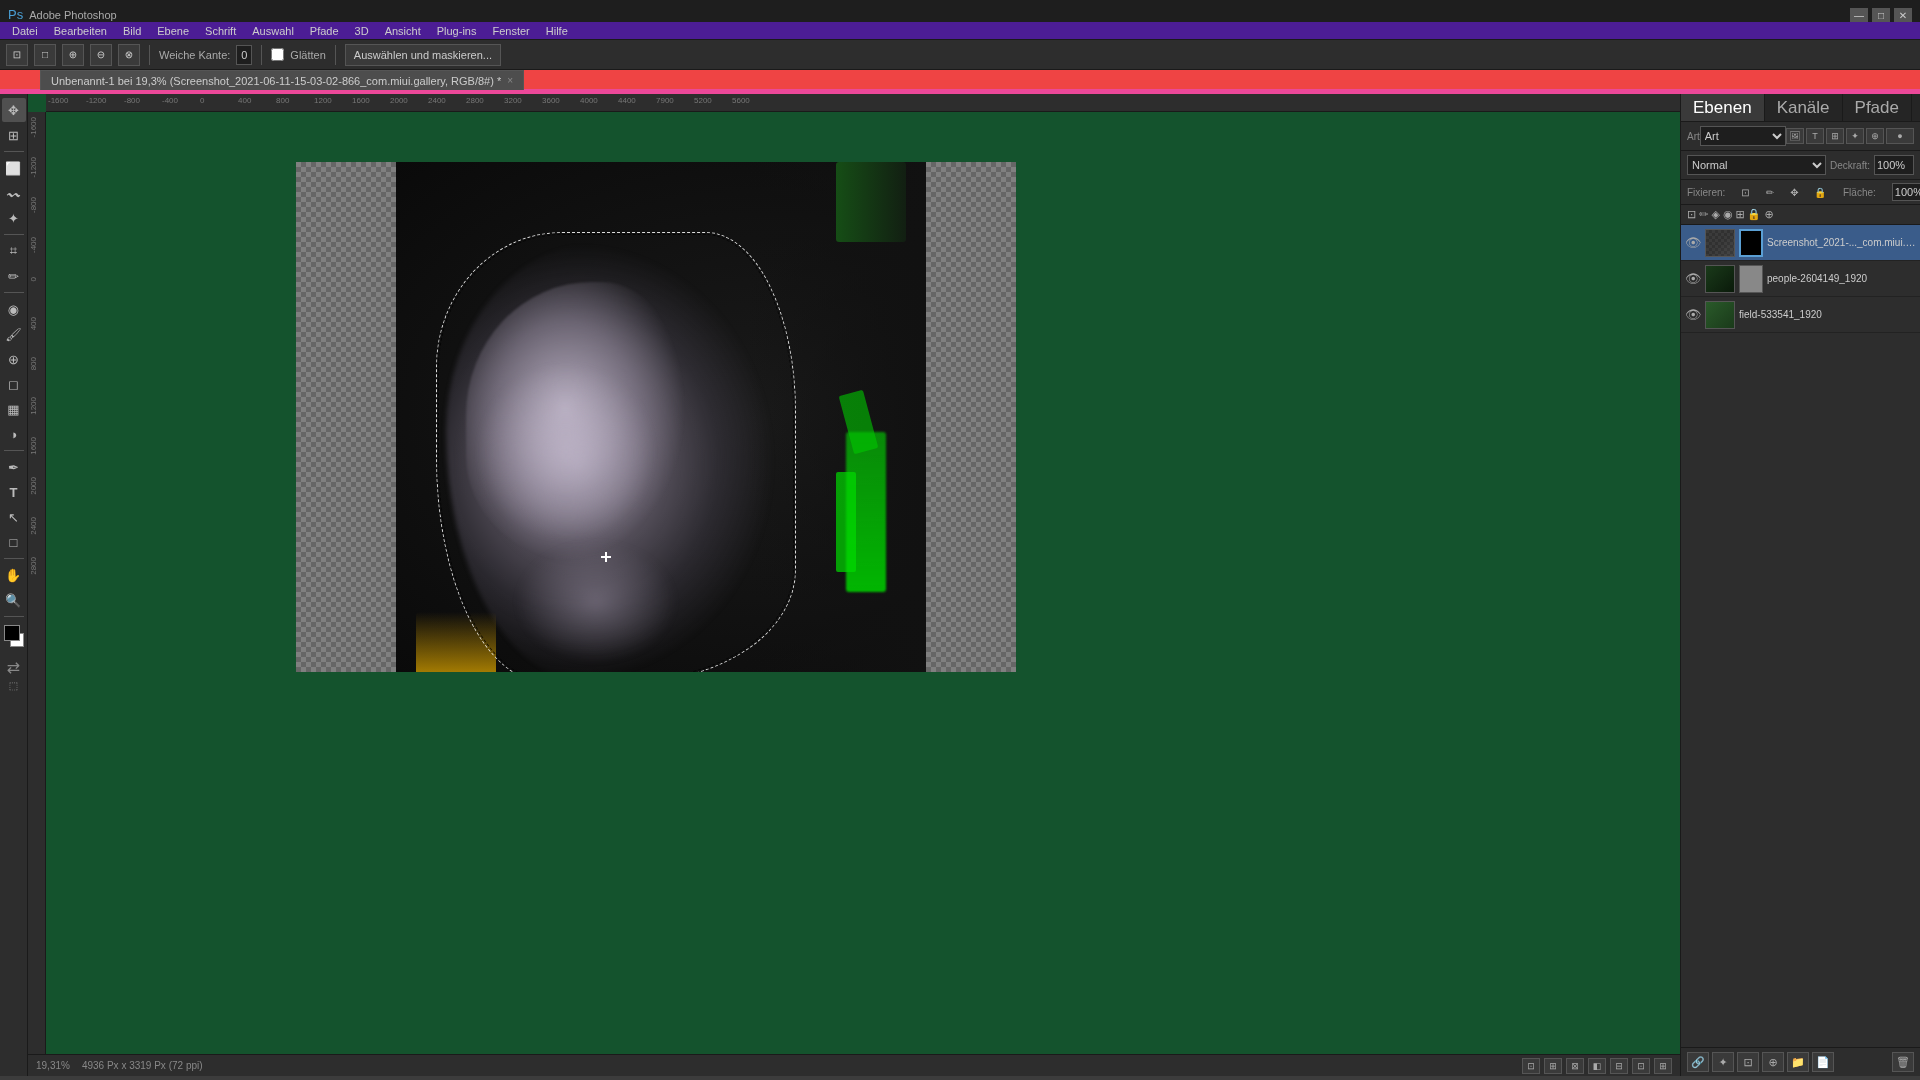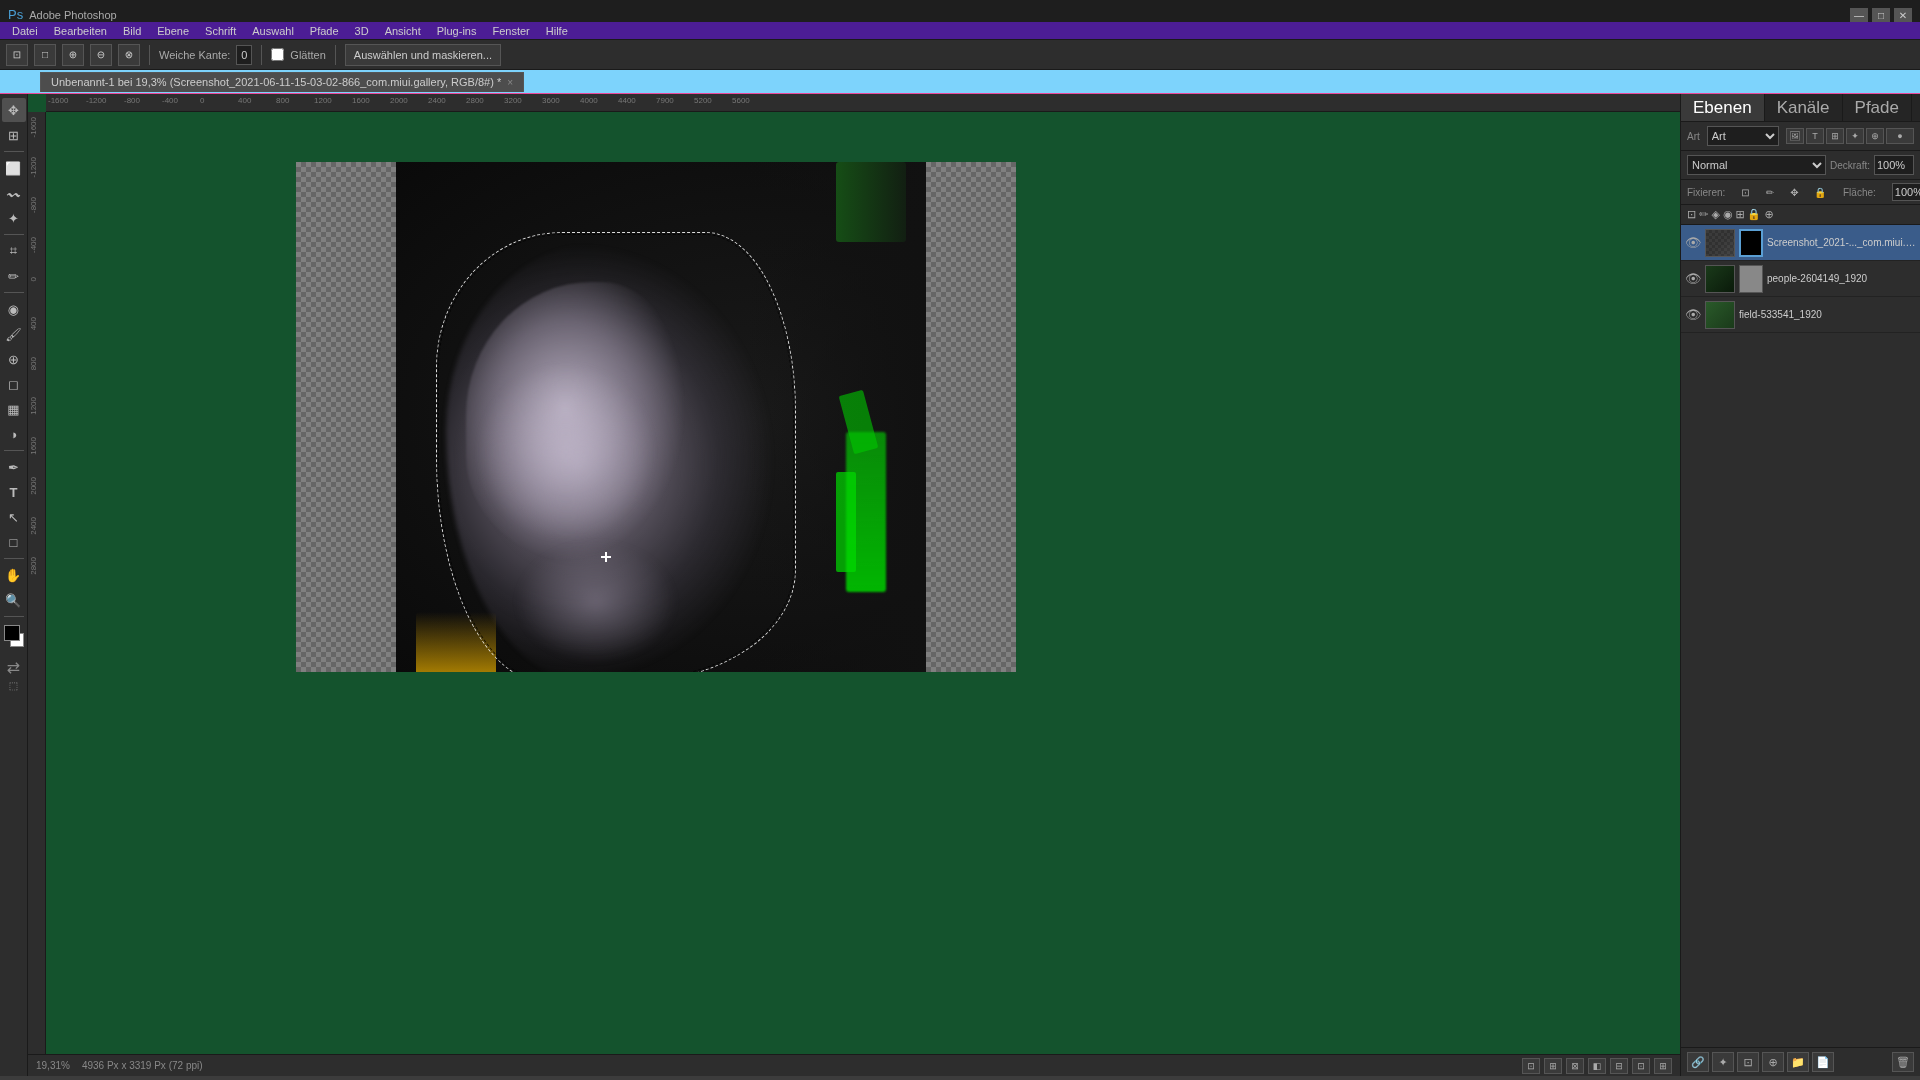--- a/index.html
+++ b/index.html
@@ -69,26 +69,26 @@
       color: #ccc;
       font-size: 11px;
       padding: 2px 8px;
       cursor: pointer;
       height: 22px;
     }
     .opt-checkbox { accent-color: #777; }
 
     
     #tabbar {
-      background: #7dd3fc;
+      background: #ef4444;
       height: 24px;
       display: flex;
-      align-items: center;
+      align-items: flex-start;
       padding: 0 0 0 40px;
-      border-bottom: 1px solid #ec4899;
+      border-bottom: 5px solid #ec4899;
     }
     .tab {
       background: #3a3a3a;
       border: 1px solid #555;
       border-bottom: none;
       padding: 2px 10px;
       font-size: 11px;
       color: #ccc;
       cursor: pointer;
       height: 20px;
@@ -534,21 +534,21 @@
 
     <div id="panel-tabs">
       <div class="panel-tab active">Ebenen</div>
       <div class="panel-tab">Kanäle</div>
       <div class="panel-tab">Pfade</div>
       <div class="panel-tab">3D</div>
     </div>
 
     <div id="layers-panel">
 
-      <div style="padding:4px 6px; border-bottom:1px solid #1a1a1a; display:flex; align-items:center; gap:7px;">
+      <div style="padding:4px 6px; border-bottom:1px solid #1a1a1a; display:flex; align-items:center; gap:0;">
         <span style="font-size:10px; color:#888;">Art</span>
         <select style="background:#1e1e1e; border:1px solid #555; color:#ccc; font-size:11px; height:20px; flex:1;">
           <option>Art</option>
         </select>
         <div style="display:flex; gap:2px;">
           <div class="status-icon-btn">🖼</div>
           <div class="status-icon-btn">T</div>
           <div class="status-icon-btn">⊞</div>
           <div class="status-icon-btn">✦</div>
           <div class="status-icon-btn">⊕</div>

